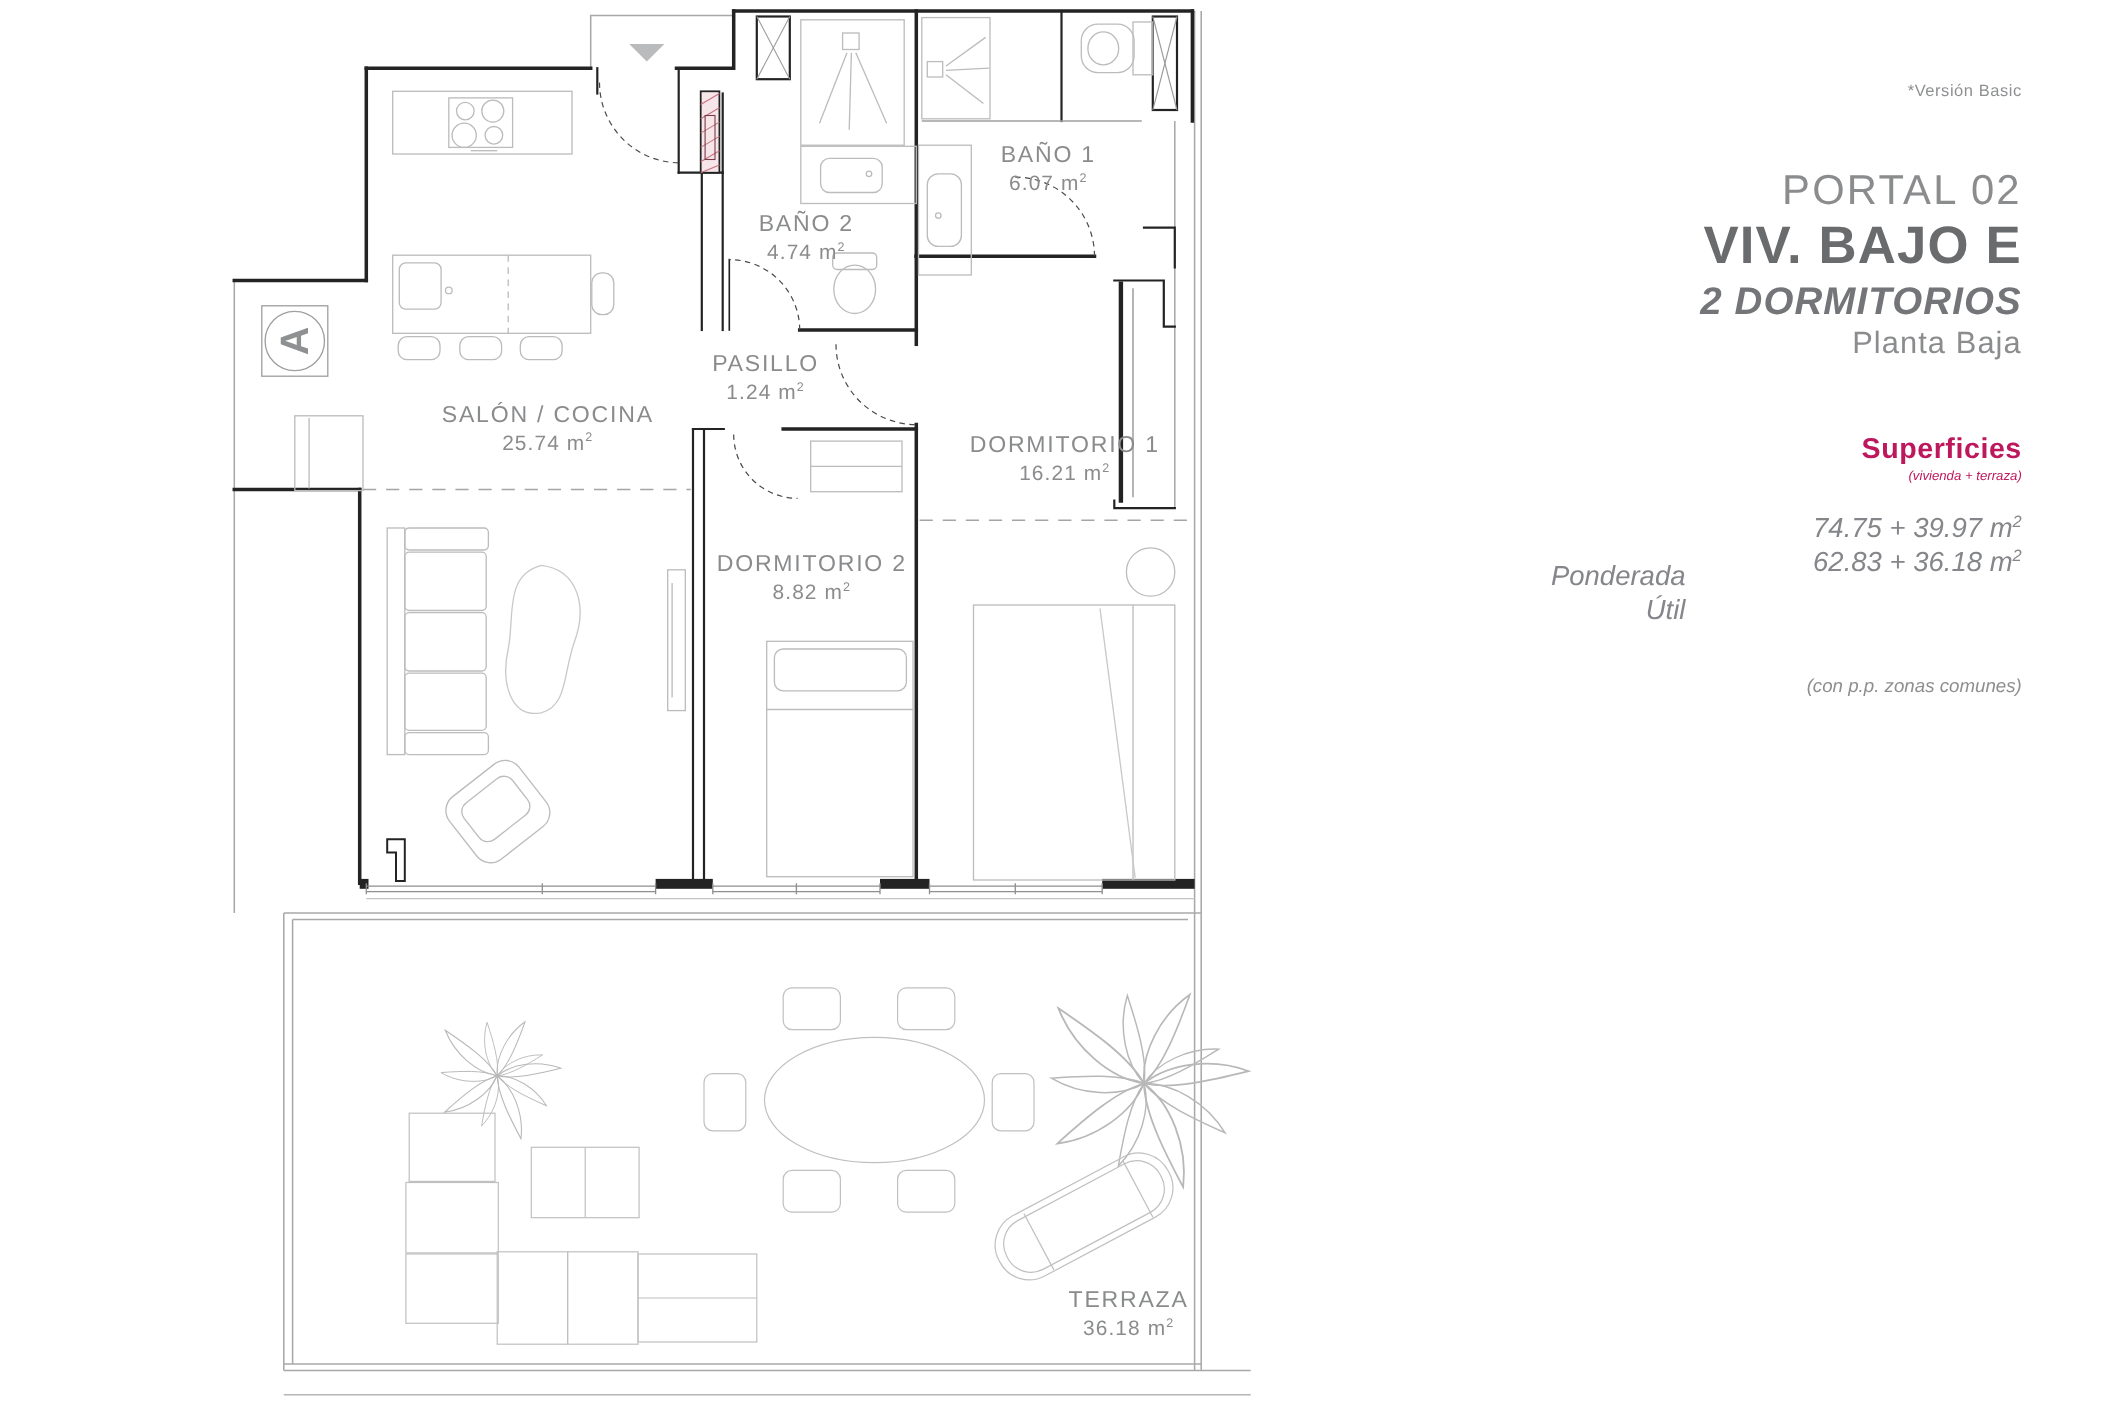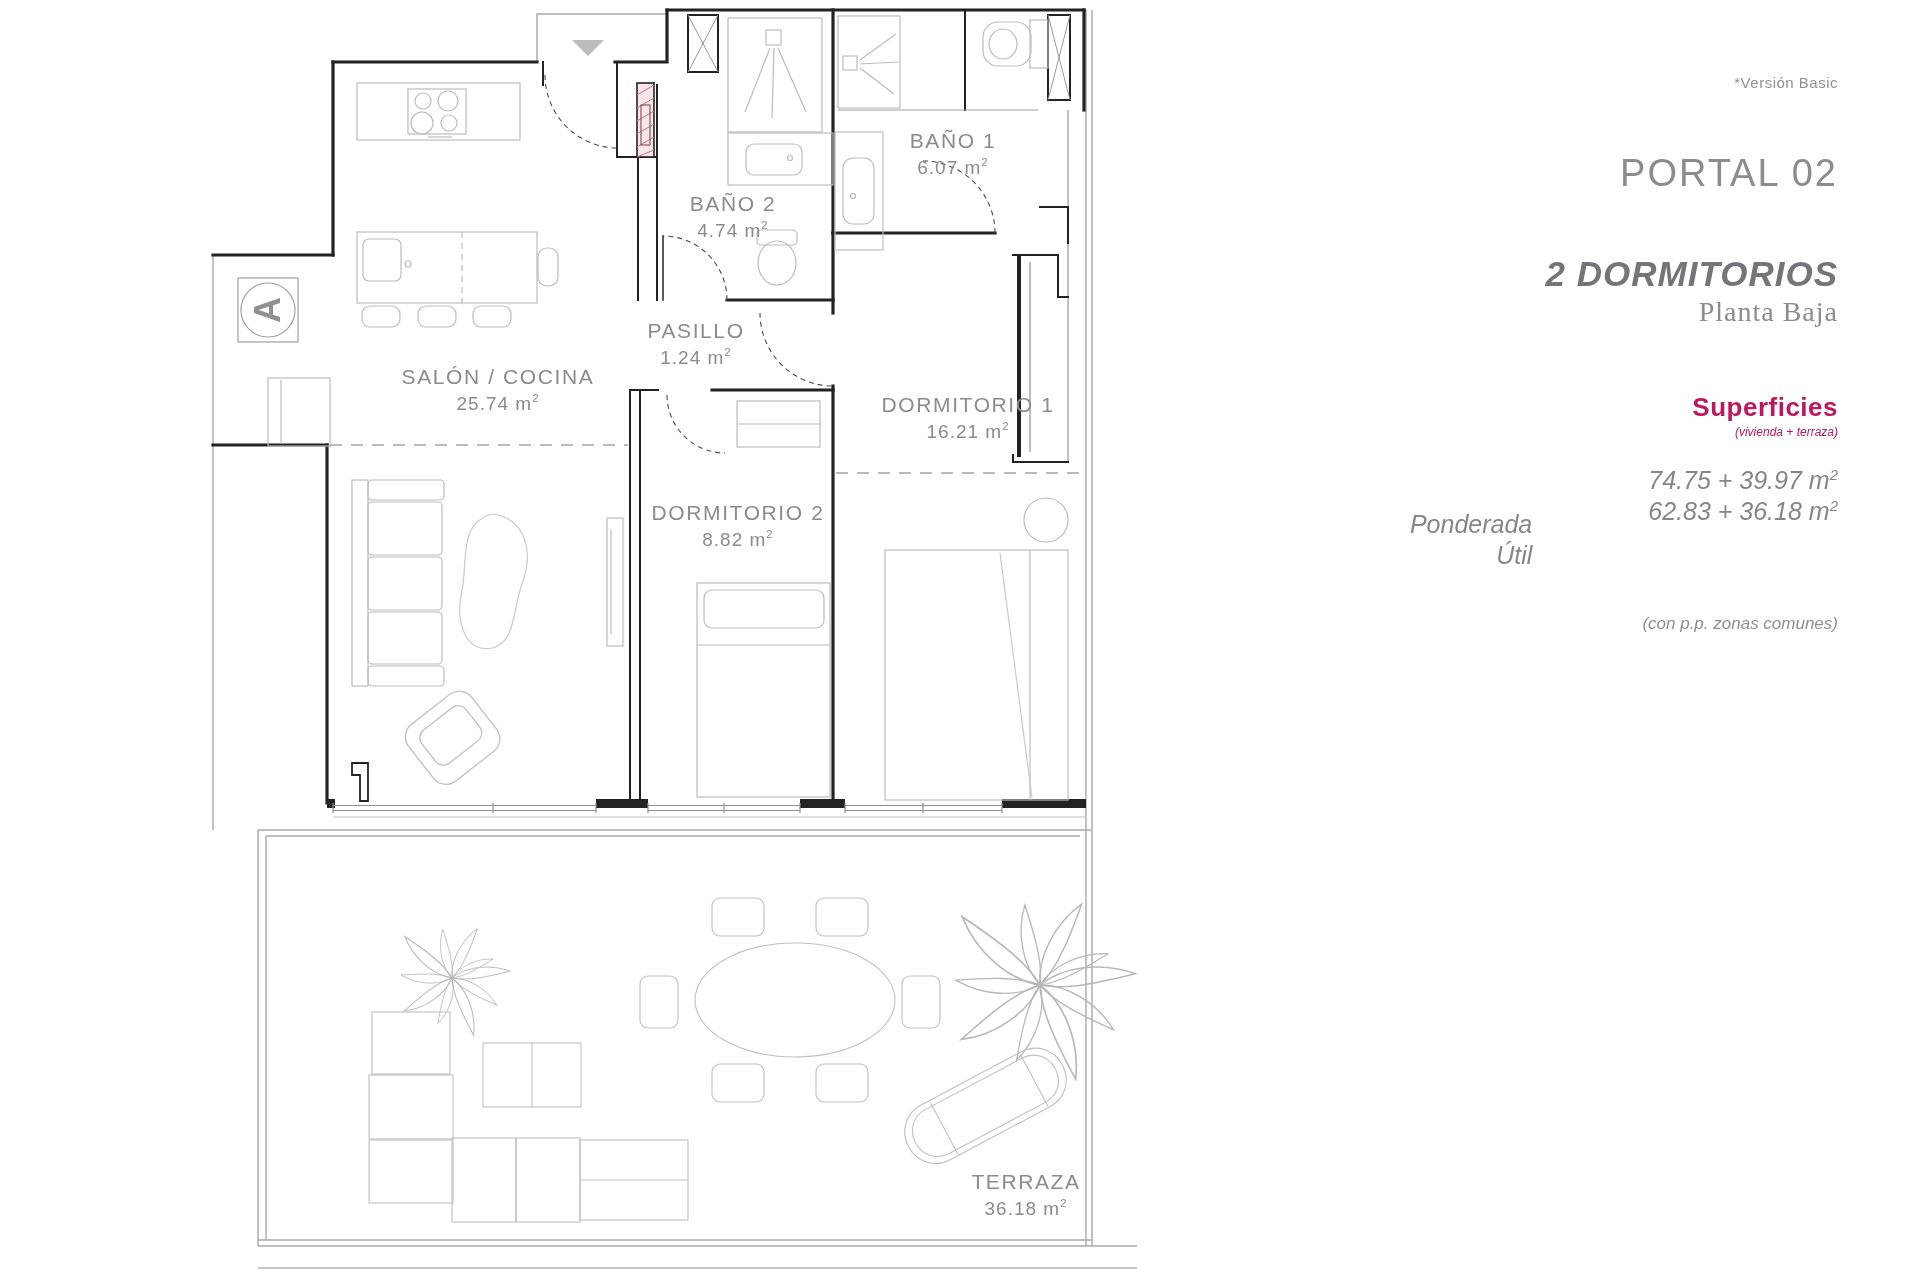--- a/index.html
+++ b/index.html
@@ -21,21 +21,21 @@
   .lbl-dorm2{left:738px;top:526px;}
   .lbl-terraza{left:1026px;top:1195px;}
 
   
   #info{position:absolute;left:1356px;top:0;width:482px;height:640px;}
   #info .it{position:absolute;right:0;text-align:right;white-space:nowrap;margin-top:44px;}
   .version-note{top:30px;font-size:15px;color:#8f9092;letter-spacing:.5px;}
   .portal{top:108px;font-size:38px;color:#8b8c8e;letter-spacing:2px;}
   .unit-name{top:152px;font-size:48px;font-weight:bold;color:#6a6b6d;letter-spacing:1px;}
   .bedrooms{top:210px;font-size:35px;font-weight:bold;font-style:italic;color:#747578;letter-spacing:1px;}
-  .floor{top:252px;font-size:28px;color:#8b8c8e;letter-spacing:1px;font-family:Liberation Serif, serif;}
+  .floor{top:252px;font-size:28px;color:#8b8c8e;letter-spacing:1px;}
   .surf-title{top:348px;font-size:26px;font-weight:bold;color:#be185d;letter-spacing:.5px;}
   .surf-sub{top:381px;font-size:12px;font-style:italic;color:#be185d;}
   .surf-row1{top:422px;}
   .surf-row2{top:453px;}
   .surf-row{font-size:25px;font-style:italic;color:#85868a;}
   .surf-row .rl{position:absolute;left:-356px;width:240px;text-align:left;right:auto;}
   .surf-row1 .rl{top:0;} .surf-row2 .rl{top:0;}
   #info sup{font-size:60%;}
   .pond{top:536px;font-size:27px;font-weight:bold;font-style:italic;color:#6a6b6d;letter-spacing:.3px;}
   .pond-note{top:570px;font-size:17px;font-style:italic;color:#8d8e90;}
@@ -338,20 +338,21 @@
     <div class="rarea"><span>8.82</span> <span>m</span><sup>2</sup></div>
   </div>
   <div class="room-label lbl-terraza">
     <div class="rname">TERRAZA</div>
     <div class="rarea"><span>36.18</span> <span>m</span><sup>2</sup></div>
   </div>
 
   <div id="info">
     <div class="it version-note">*Versión Basic</div>
     <div class="it portal">PORTAL 02</div>
+    <div class="it unit-name">VIV. BAJO E</div>
     <div class="it bedrooms">2 DORMITORIOS</div>
     <div class="it floor">Planta Baja</div>
 
     <div class="it surf-title">Superficies</div>
     <div class="it surf-sub">(vivienda + terraza)</div>
 
     <div class="it surf-row surf-row1">
       <span class="rl it">Ponderada</span>
       <span><span>74.75 + 39.97</span> <span>m</span><sup>2</sup></span>
     </div>

